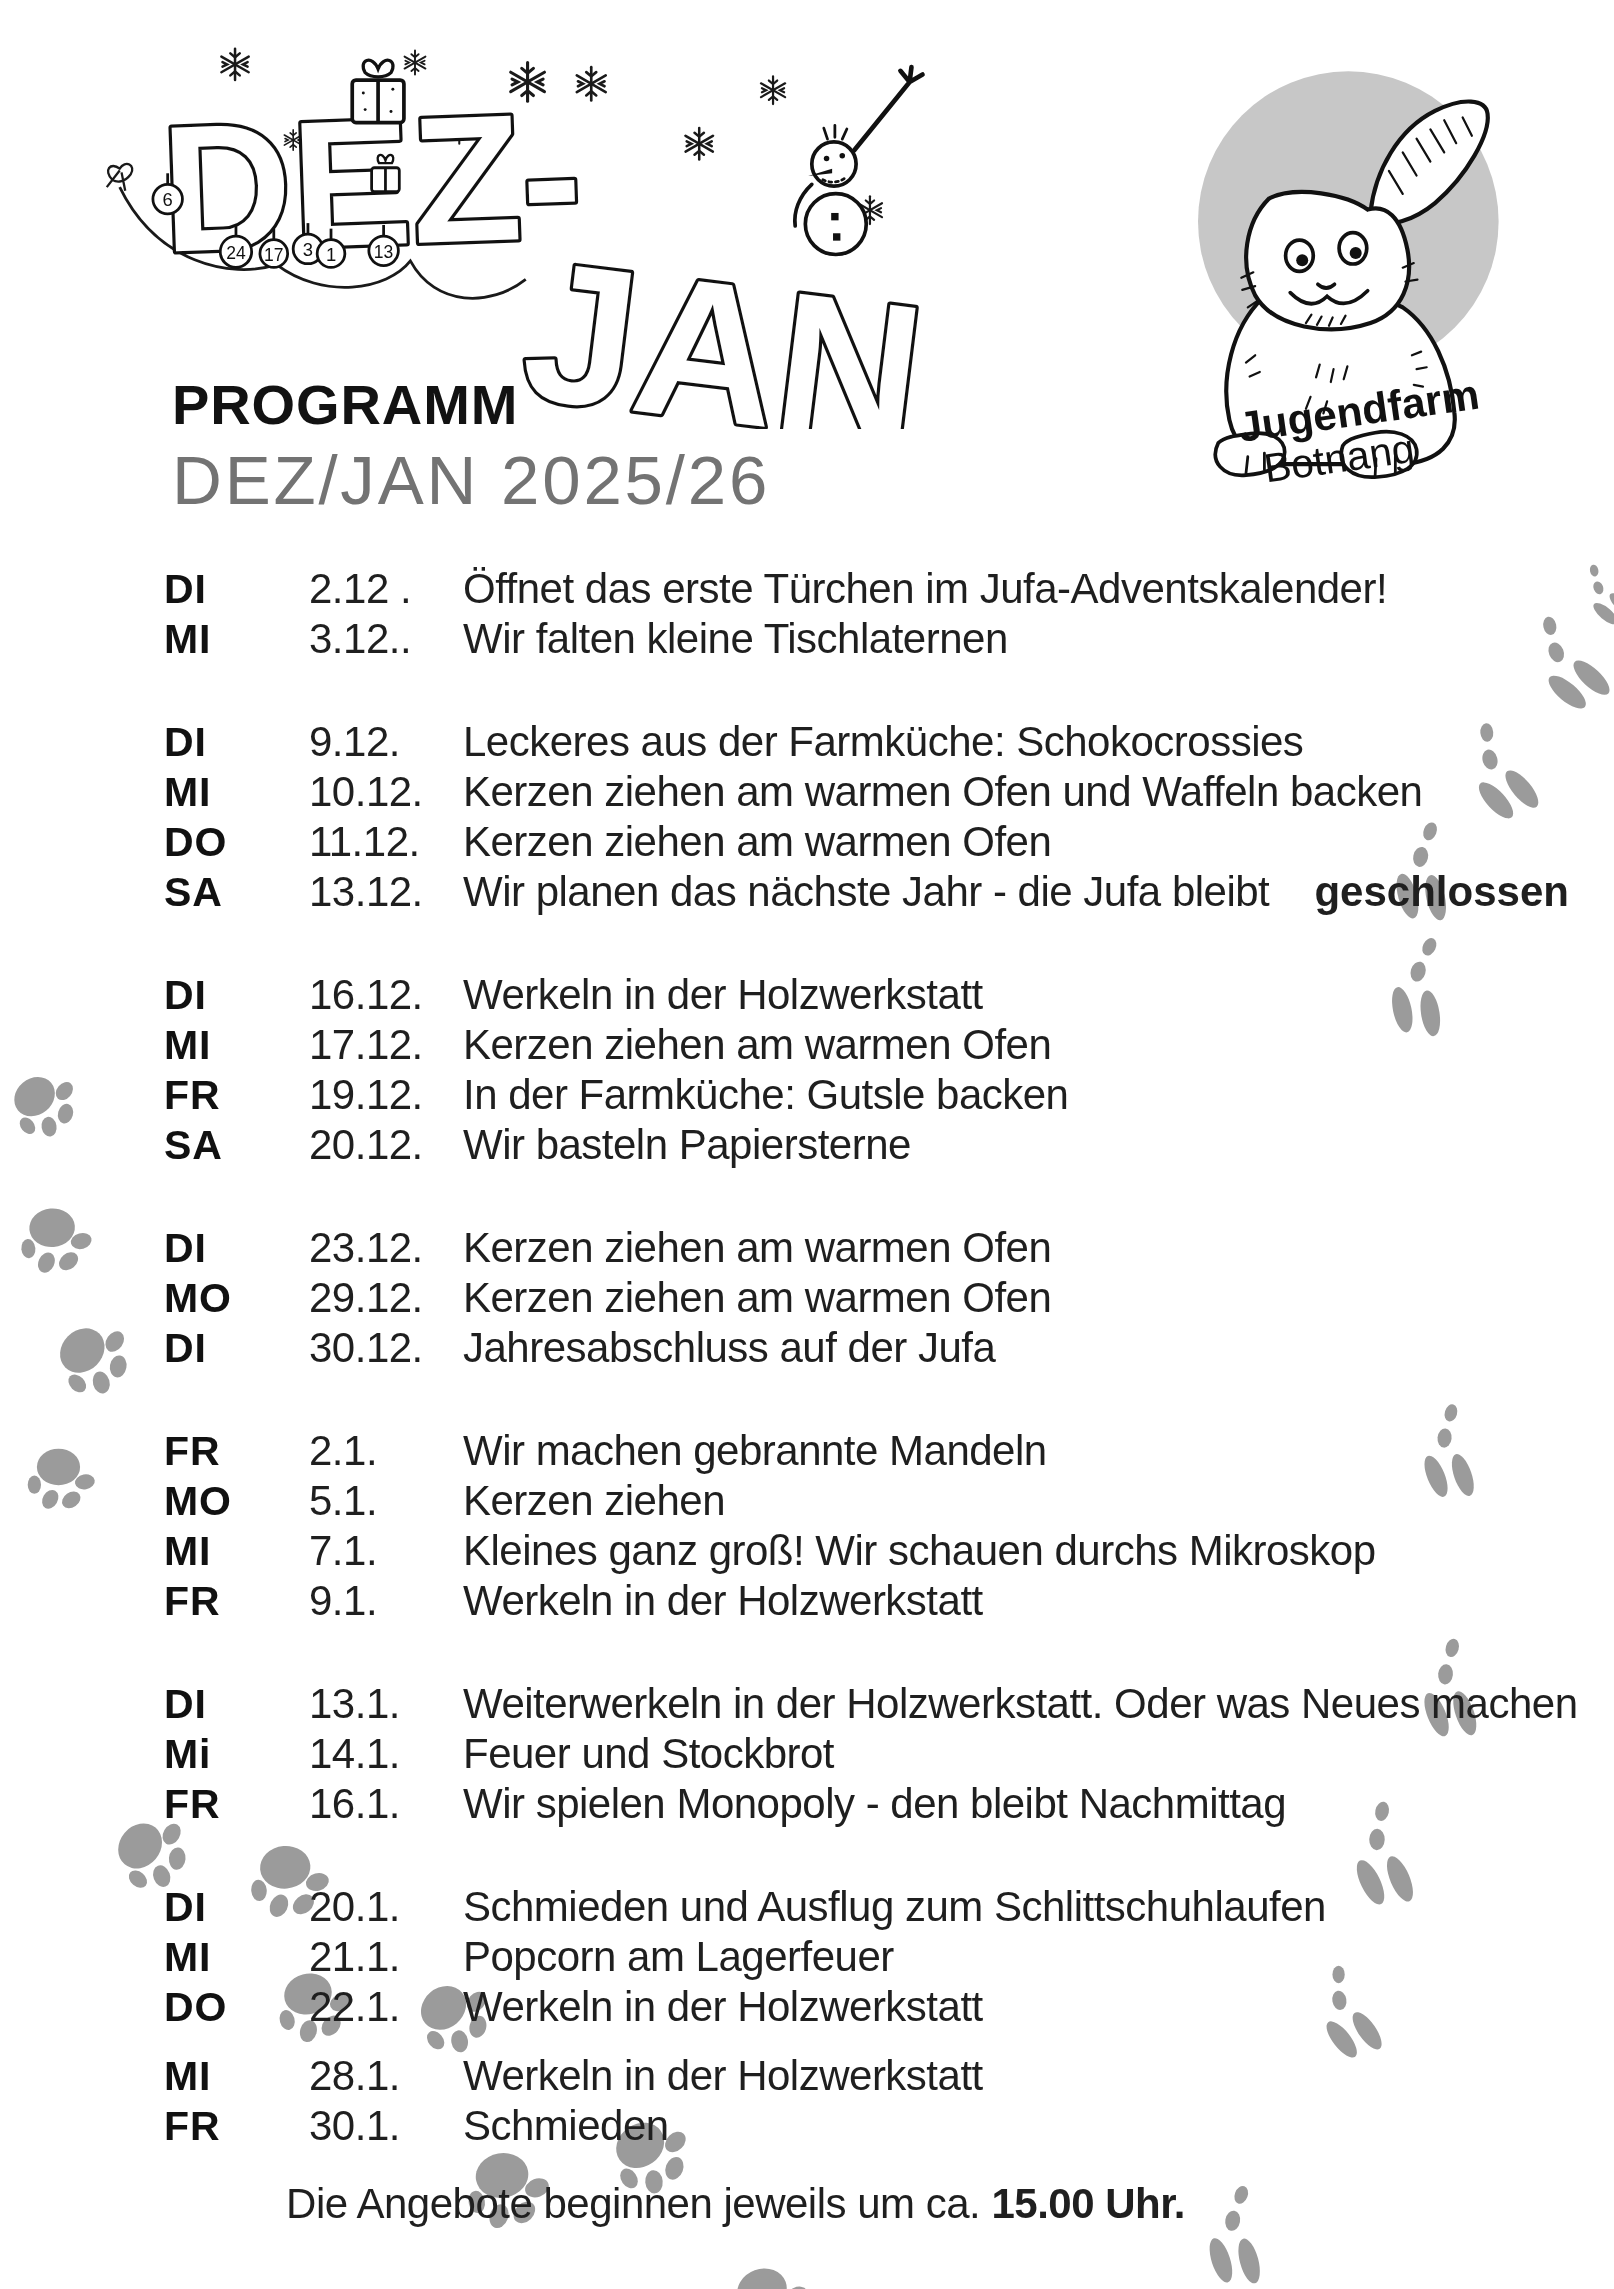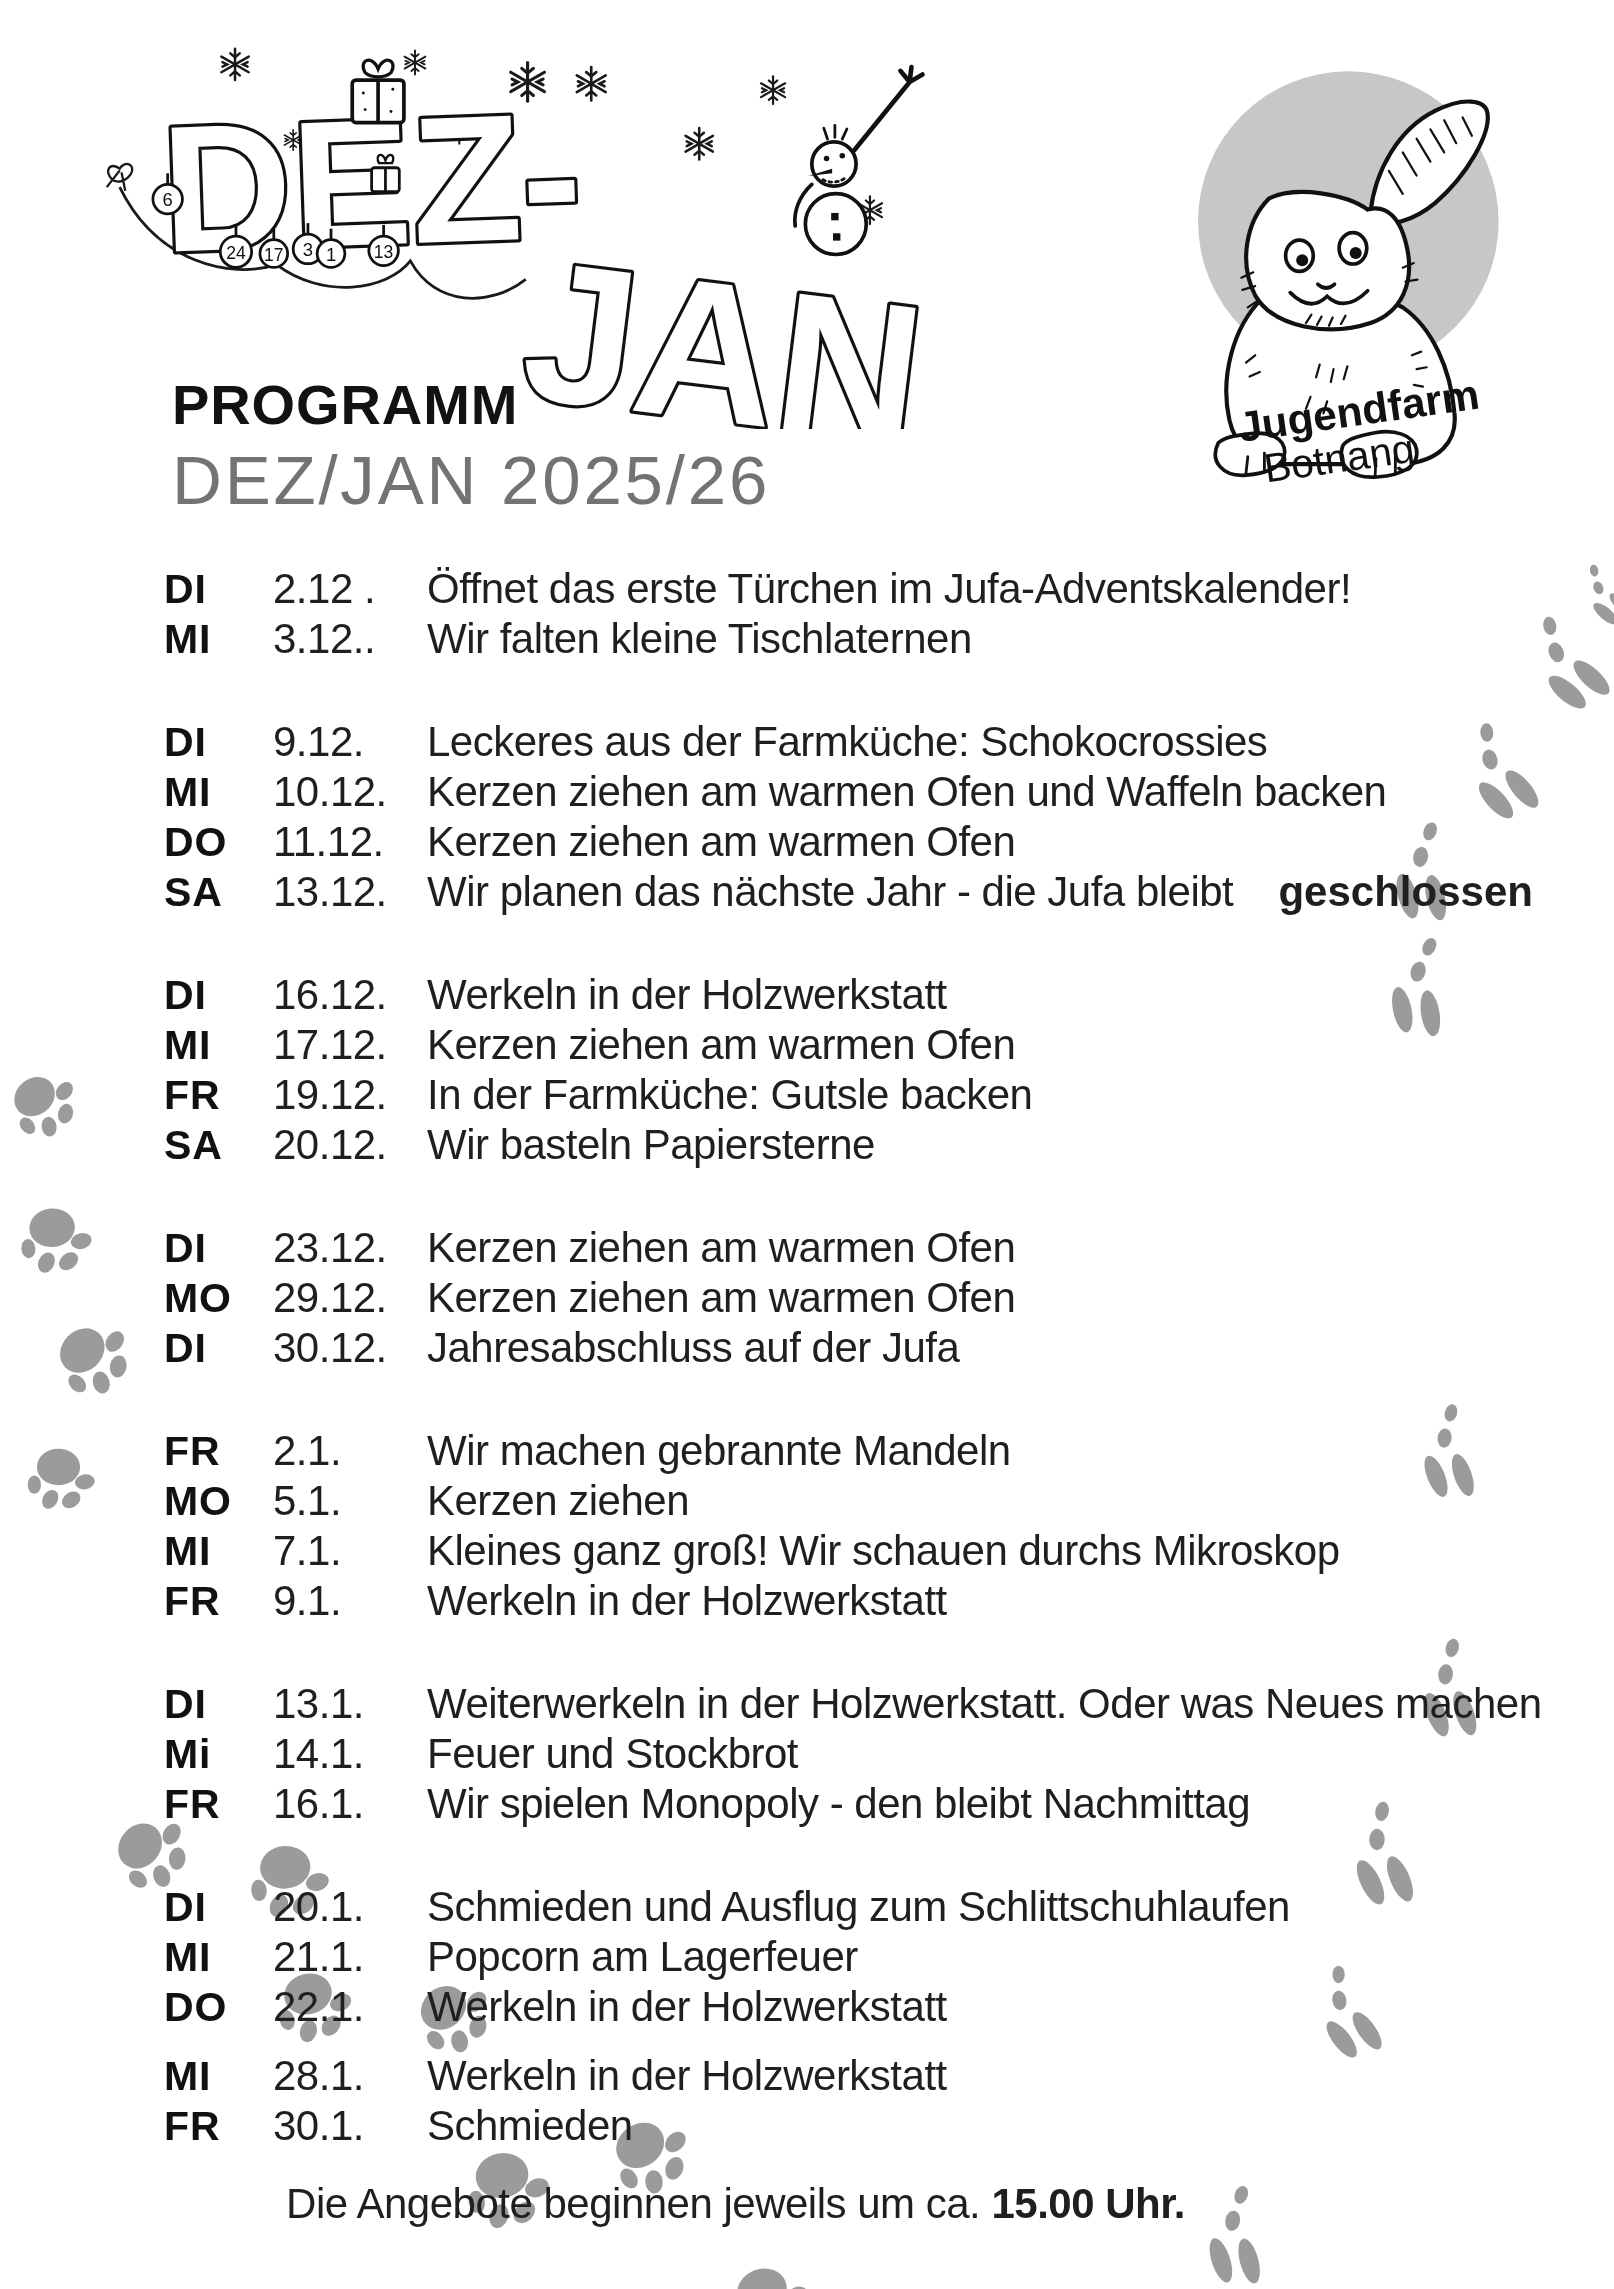--- a/index.html
+++ b/index.html
@@ -16,21 +16,21 @@
   .title{position:absolute;left:172px;top:367px;z-index:2;line-height:76px;}
   .title h1{margin:0;font-size:56px;font-weight:700;letter-spacing:0.9px;color:#121212;}
   .title h2{margin:0;font-size:69px;font-weight:400;letter-spacing:2.8px;color:#737373;}
   
   .schedule{position:absolute;left:0;right:0;top:564px;z-index:2;}
   .block + .block{margin-top:53px;}
   .schedule .block:last-child{margin-top:19.4px;}
   .row{height:50px;display:flex;align-items:center;padding-left:164px;
        font-size:42px;letter-spacing:-0.5px;white-space:nowrap;}
   .row .day{width:109px;font-weight:700;font-size:41px;letter-spacing:0.9px;color:#111;}
-  .row .date{width:154px;}
+  .row .date{width:154px;margin-left:36px;}
   .row .txt b{font-weight:700;letter-spacing:0;margin-left:34px;}
   
   .footer{position:absolute;left:0;right:143px;top:2180px;height:50px;z-index:2;
           text-align:center;font-size:42px;letter-spacing:-0.5px;white-space:nowrap;}
   .footer b{font-weight:700;}
   svg text{font-family:"Liberation Sans", sans-serif;}
 </style>
 </head>
 <body>
 

